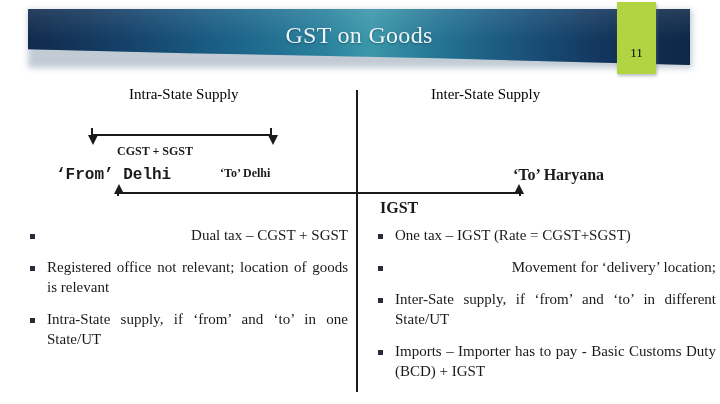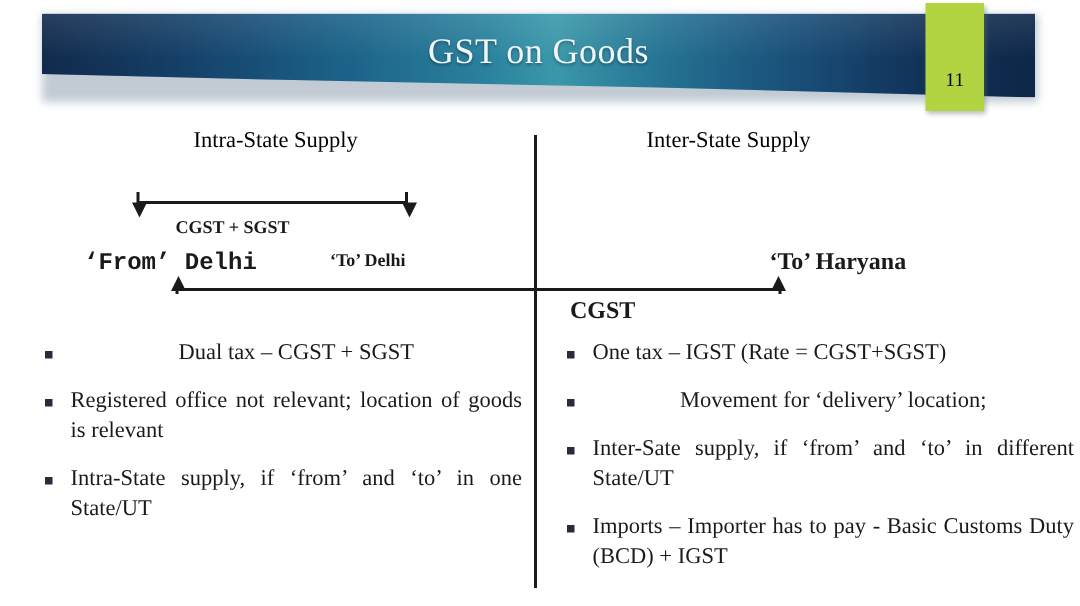--- a/index.html
+++ b/index.html
@@ -220,21 +220,21 @@
     margin-top: 8px;
     margin-right: 12px;
   }
   .bullet-text {
     flex: 1 1 auto;
     font-size: 15px;
     line-height: 1.33;
     text-align: justify;
     text-justify: inter-word;
   }
-  .bullet-text.nojustify { text-align: center; }
+  .bullet-text.nojustify { text-align: right; }
 </style>
 </head>
 <body>
 
 <div class="banner-wrap">
   <div class="banner-shadow"></div>
   <div class="banner-body"></div>
   <div class="banner-body2"></div>
   <div class="banner-sheen"></div>
   <div class="banner-title">GST on Goods</div>
@@ -260,21 +260,21 @@
   <div class="from-delhi">‘From’ Delhi</div>
   <div class="to-delhi">‘To’ Delhi</div>
   <div class="to-haryana">‘To’ Haryana</div>
 
   <div class="bottom-bar"></div>
   <div class="stub-l"></div>
   <div class="stub-r"></div>
   <div class="arrow-up u1"></div>
   <div class="arrow-up u2"></div>
 
-  <div class="igst-label">CGST</div>
+  <div class="igst-label">IGST</div>
 
   <div class="bullets left">
     <div class="bullet-item">
       <span class="bullet-marker"></span>
       <span class="bullet-text nojustify">Dual tax – CGST + SGST</span>
     </div>
     <div class="bullet-item">
       <span class="bullet-marker"></span>
       <span class="bullet-text">Registered office not relevant; location of goods is relevant</span>
     </div>

